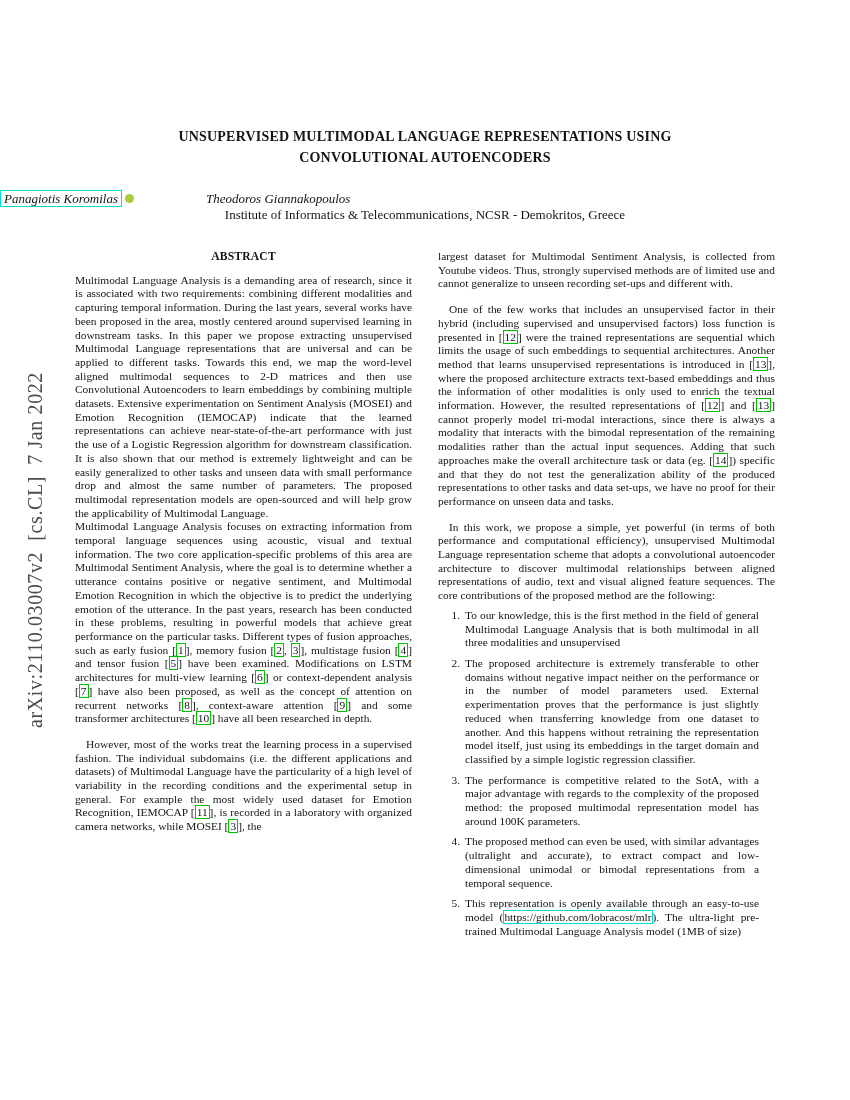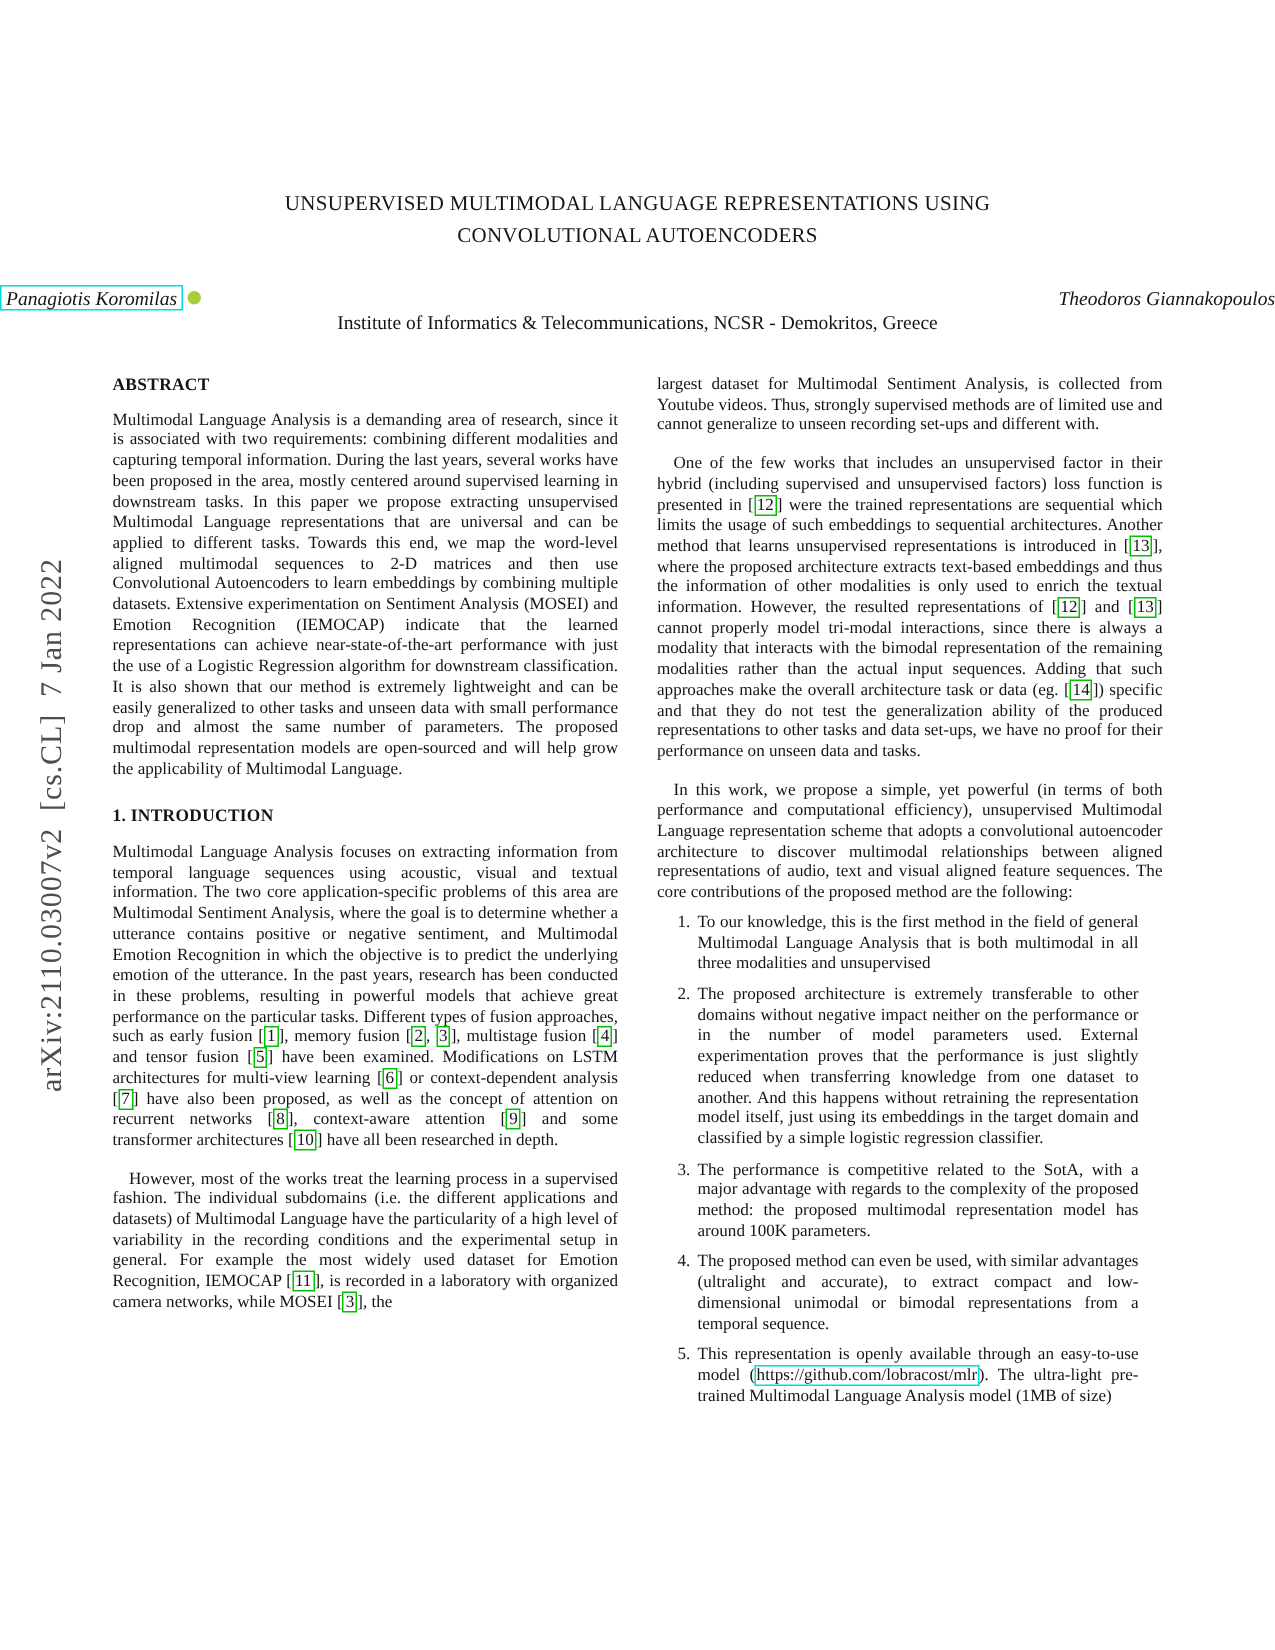--- a/index.html
+++ b/index.html
@@ -19,25 +19,25 @@
     writing-mode:vertical-rl;
     transform:rotate(180deg);
     font-size:20px;
     letter-spacing:0.6px;
     color:var(--watermark_gray,#4d4d4d);
     white-space:pre;
   }
   .titleblock{padding-top:126px;text-align:center;}
   .title{
     margin:0;
-    font-size:14px;font-weight:normal;line-height:1.5;letter-spacing:0.2px;
+    font-size:14px;font-weight:bold;line-height:1.5;letter-spacing:0.2px;
   }
   .authors{
     margin-top:23px;
-    display:flex;justify-content:space-between;align-items:baseline;gap:72px;
+    display:flex;justify-content:flex-start;align-items:baseline;gap:72px;
     font-size:13px;font-style:italic;
   }
   .author-link{
     border:1px solid var(--link_border,#00dcdc);
     padding:0 3px;
   }
   .orcid{
     display:inline-block;width:9px;height:9px;border-radius:50%;
     background:var(--orcid_green,#a6ce39);
     margin-left:3px;vertical-align:baseline;
@@ -50,21 +50,21 @@
   }
   .col{
     width:337px;
     font-size:11.4px;line-height:13.7px;
     text-align:justify;
     hyphens:auto;
   }
   .heading{
     margin:0 0 10px 0;
     font-size:11.6px;font-weight:bold;
-    letter-spacing:0.2px;
+    text-align:center;letter-spacing:0.2px;
   }
   .heading.section{margin:17px 0 11px 0;}
   .col p{margin:0;}
   .col p.indent{text-indent:11px;margin-top:12px;}
   .indexterms{margin-top:12px !important;}
   .indexterms b i{letter-spacing:0.1px;}
   .cite{
     border:1px solid var(--cite_border,#00c300);
     padding:0 1px;
   }
@@ -103,21 +103,20 @@
     <div class="affiliation">Institute of Informatics &amp; Telecommunications, NCSR - Demokritos, Greece</div>
   </header>
 
   <main class="columns">
 
     <section class="col">
       <h2 class="heading">ABSTRACT</h2>
       <p class="rich">Multimodal Language Analysis is a demanding area of research, since it is associated with two requirements: combining different modalities and capturing temporal information. During the last years, several works have been proposed in the area, mostly centered around supervised learning in downstream tasks. In this paper we propose extracting unsupervised Multimodal Language representations that are universal and can be applied to different tasks. Towards this end, we map the word-level aligned multimodal sequences to 2-D matrices and then use Convolutional Autoencoders to learn embeddings by combining multiple datasets. Extensive experimentation on Sentiment Analysis (MOSEI) and Emotion Recognition (IEMOCAP) indicate that the learned representations can achieve near-state-of-the-art performance with just the use of a Logistic Regression algorithm for downstream classification. It is also shown that our method is extremely lightweight and can be easily generalized to other tasks and unseen data with small performance drop and almost the same number of parameters. The proposed multimodal representation models are open-sourced and will help grow the applicability of Multimodal Language.</p>
 
 
-      <h2 class="heading section">1.  INTRODUCTION</h2>
       <p class="rich">Multimodal Language Analysis focuses on extracting information from temporal language sequences using acoustic, visual and textual information. The two core application-specific problems of this area are Multimodal Sentiment Analysis, where the goal is to determine whether a utterance contains positive or negative sentiment, and Multimodal Emotion Recognition in which the objective is to predict the underlying emotion of the utterance. In the past years, research has been conducted in these problems, resulting in powerful models that achieve great performance on the particular tasks. Different types of fusion approaches, such as early fusion [<span class="cite">1</span>], memory fusion [<span class="cite">2</span>, <span class="cite">3</span>], multistage fusion [<span class="cite">4</span>] and tensor fusion [<span class="cite">5</span>] have been examined. Modifications on LSTM architectures for multi-view learning [<span class="cite">6</span>] or context-dependent analysis [<span class="cite">7</span>] have also been proposed, as well as the concept of attention on recurrent networks [<span class="cite">8</span>], context-aware attention [<span class="cite">9</span>] and some transformer architectures [<span class="cite">10</span>] have all been researched in depth.</p>
       <p class="rich indent">However, most of the works treat the learning process in a supervised fashion. The individual subdomains (i.e. the different applications and datasets) of Multimodal Language have the particularity of a high level of variability in the recording conditions and the experimental setup in general. For example the most widely used dataset for Emotion Recognition, IEMOCAP [<span class="cite">11</span>], is recorded in a laboratory with organized camera networks, while MOSEI [<span class="cite">3</span>], the</p>
     </section>
 
     <section class="col">
       <p class="rich">largest dataset for Multimodal Sentiment Analysis, is collected from Youtube videos. Thus, strongly supervised methods are of limited use and cannot generalize to unseen recording set-ups and different with.</p>
       <p class="rich indent">One of the few works that includes an unsupervised factor in their hybrid (including supervised and unsupervised factors) loss function is presented in [<span class="cite">12</span>] were the trained representations are sequential which limits the usage of such embeddings to sequential architectures. Another method that learns unsupervised representations is introduced in [<span class="cite">13</span>], where the proposed architecture extracts text-based embeddings and thus the information of other modalities is only used to enrich the textual information. However, the resulted representations of [<span class="cite">12</span>] and [<span class="cite">13</span>] cannot properly model tri-modal interactions, since there is always a modality that interacts with the bimodal representation of the remaining modalities rather than the actual input sequences. Adding that such approaches make the overall architecture task or data (eg. [<span class="cite">14</span>]) specific and that they do not test the generalization ability of the produced representations to other tasks and data set-ups, we have no proof for their performance on unseen data and tasks.</p>
       <p class="rich indent">In this work, we propose a simple, yet powerful (in terms of both performance and computational efficiency), unsupervised Multimodal Language representation scheme that adopts a convolutional autoencoder architecture to discover multimodal relationships between aligned representations of audio, text and visual aligned feature sequences. The core contributions of the proposed method are the following:</p>
 
       <ol class="contrib">

